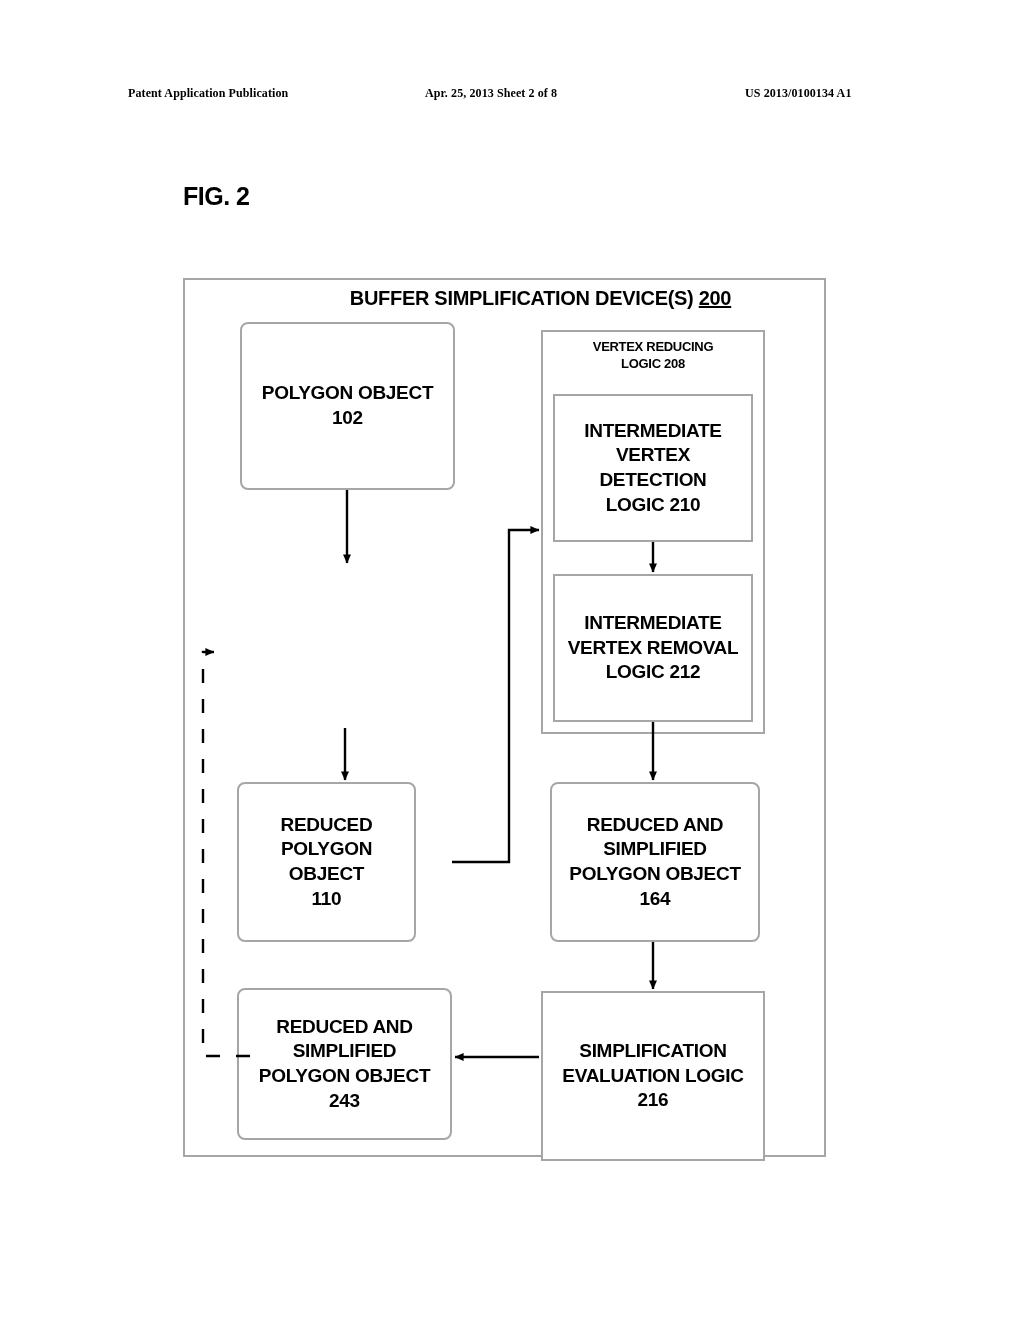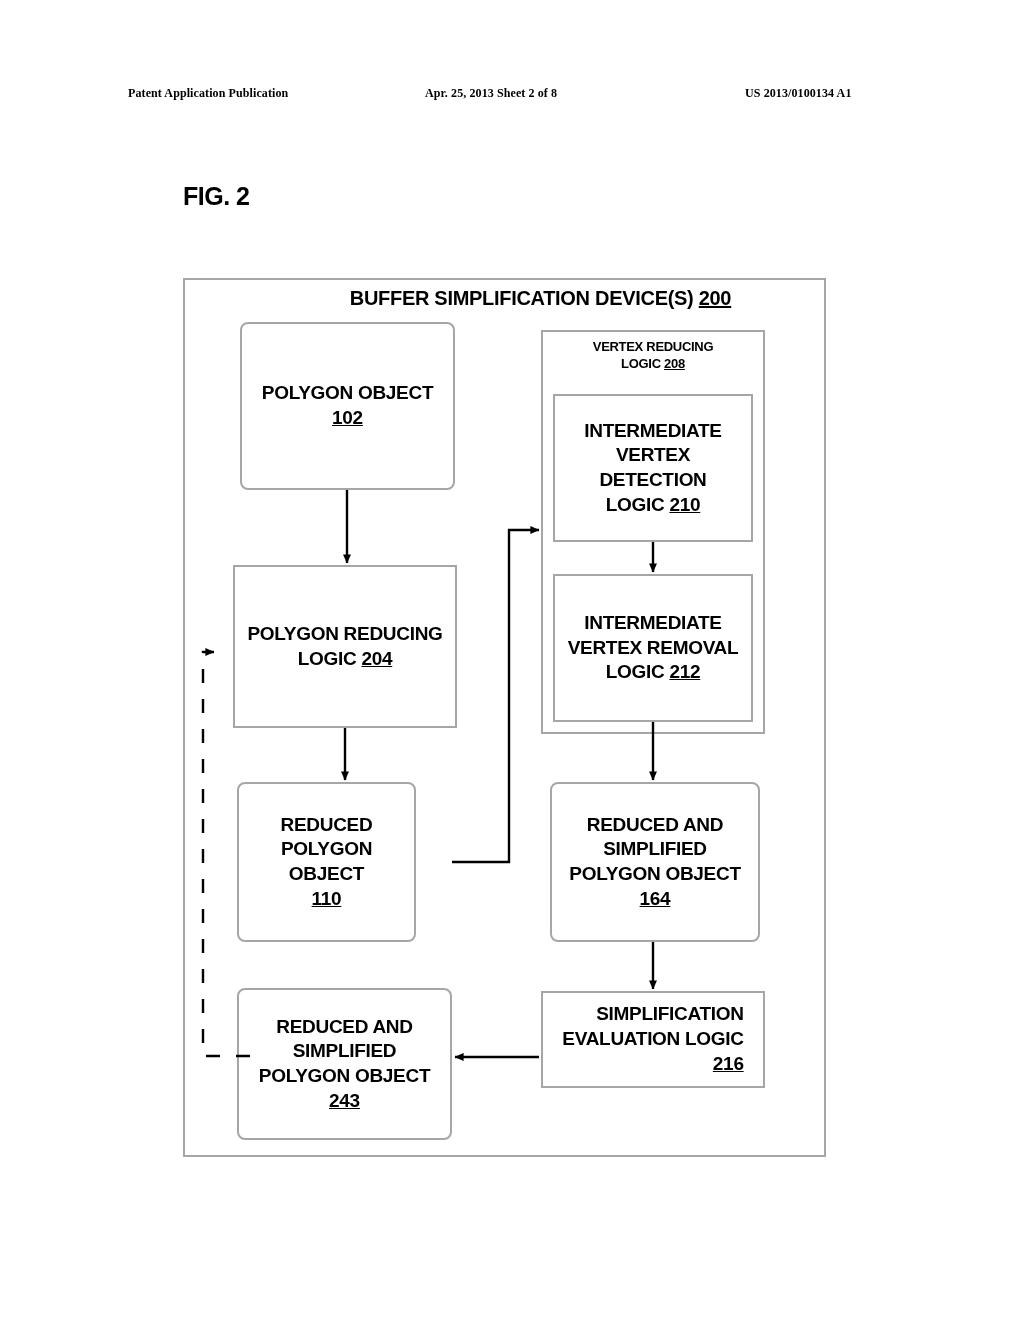--- a/index.html
+++ b/index.html
@@ -101,21 +101,21 @@
     display: flex;
     align-items: center;
     justify-content: center;
     text-align: center;
     font-size: 19px;
     font-weight: bold;
     line-height: 1.30;
     letter-spacing: -0.3px;
   }
   .node.round { border-radius: 8px; }
-  .node .num { text-decoration: underline; }
+  .node .num { }
   .node .txt { padding: 0 6px; }
 
   
   #node-202 { left: 240px; top: 322px; width: 215px; height: 168px; }
   #node-204 { left: 233px; top: 565px; width: 224px; height: 163px; }
   #node-206 { left: 237px; top: 782px; width: 179px; height: 160px; }
   #node-218 { left: 237px; top: 988px; width: 215px; height: 152px; }
 
   #node-208 { left: 541px; top: 330px; width: 224px; height: 404px;
               display: block; border-radius: 0; }
@@ -123,21 +123,21 @@
     position: absolute;
     left: 0; top: 7px; width: 100%;
     text-align: center;
     font-size: 13px; font-weight: bold; line-height: 1.30;
     letter-spacing: -0.3px;
   }
   #node-210 { left: 553px; top: 394px; width: 200px; height: 148px; }
   #node-212 { left: 553px; top: 574px; width: 200px; height: 148px; }
 
   #node-214 { left: 550px; top: 782px; width: 210px; height: 160px; }
-  #node-216 { left: 541px; top: 991px; width: 224px; height: 97px; text-align: right; }
+  #node-216 { left: 541px; top: 991px; width: 224px; height: 170px; }
 
   
   #connectors {
     position: absolute;
     left: 0; top: 0;
     width: 1024px; height: 1320px;
     pointer-events: none;
   }
 </style>
 </head>
@@ -159,27 +159,20 @@
     <span class="num">200</span>
   </div>
 
   <div class="node round" id="node-202">
     <div class="txt">
       <span>POLYGON OBJECT</span><br>
       <span class="num">102</span>
     </div>
   </div>
 
-  <div class="node" id="node-204">
-    <div class="txt">
-      <span>POLYGON REDUCING</span><br>
-      <span>LOGIC</span>
-      <span class="num">204</span>
-    </div>
-  </div>
 
   <div class="node round" id="node-206">
     <div class="txt">
       <span>REDUCED</span><br>
       <span>POLYGON OBJECT</span><br>
       <span class="num">110</span>
     </div>
   </div>
 
   <div class="node round" id="node-218">

